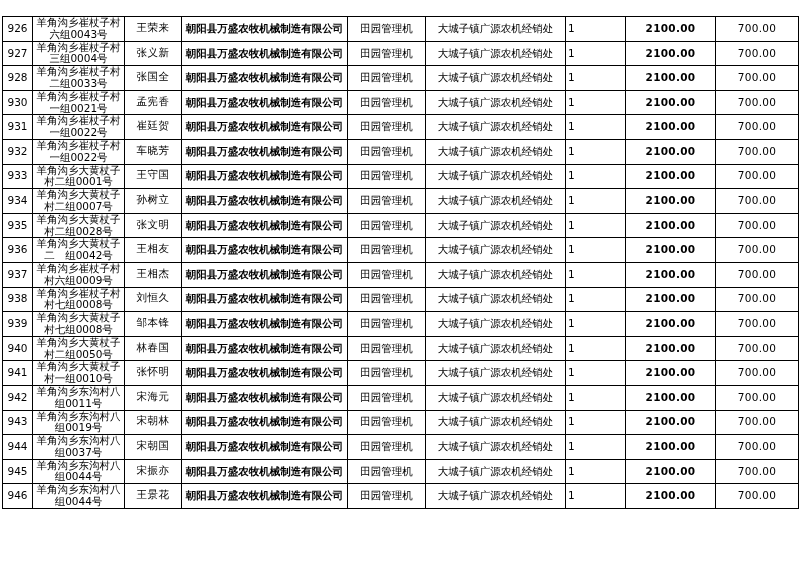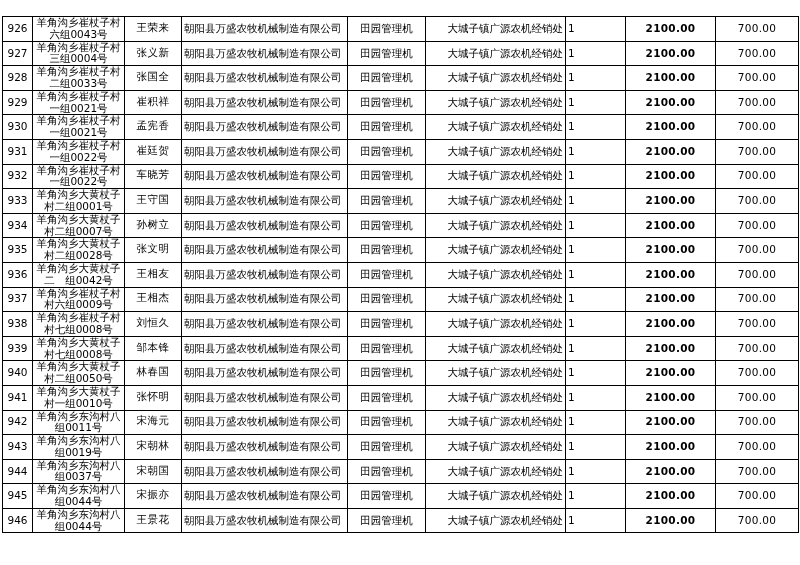--- a/index.html
+++ b/index.html
@@ -65,31 +65,32 @@
   }
   td.addr .l1, td.addr .l2 { display: block; }
   td.name {
     text-align: center;
     font-size: 10.5px;
     letter-spacing: 0.5px;
     font-family: Liberation Mono, monospace;
   }
   td.maker {
     font-size: 10.5px;
-    text-align: left;
+    text-align: center;
     letter-spacing: 0;
+    font-weight: bold;
   }
   td.model {
     font-size: 10.5px;
     text-align: center;
     letter-spacing: 0;
   }
   td.dealer {
     font-size: 10.5px;
-    text-align: right;
+    text-align: center;
     letter-spacing: 0;
   }
   td.qty {
     font-size: 10.5px;
     text-align: left;
     padding-left: 6px;
   }
   td.price {
     font-size: 10.5px;
     text-align: center;
@@ -155,34 +156,20 @@
           </td>
           <td class="name">张国全</td>
           <td class="maker">朝阳县万盛农牧机械制造有限公司</td>
           <td class="model">田园管理机</td>
           <td class="dealer">大城子镇广源农机经销处</td>
           <td class="qty">1</td>
           <td class="price">2100.00</td>
           <td class="sub">700.00</td>
         </tr>
         <tr>
-          <td class="idx">929</td>
-          <td class="addr">
-            <span class="l1">羊角沟乡崔杖子村</span>
-            <span class="l2">一组0021号</span>
-          </td>
-          <td class="name">崔积祥</td>
-          <td class="maker">朝阳县万盛农牧机械制造有限公司</td>
-          <td class="model">田园管理机</td>
-          <td class="dealer">大城子镇广源农机经销处</td>
-          <td class="qty">1</td>
-          <td class="price">2100.00</td>
-          <td class="sub">700.00</td>
-        </tr>
-        <tr>
           <td class="idx">930</td>
           <td class="addr">
             <span class="l1">羊角沟乡崔杖子村</span>
             <span class="l2">一组0021号</span>
           </td>
           <td class="name">孟宪香</td>
           <td class="maker">朝阳县万盛农牧机械制造有限公司</td>
           <td class="model">田园管理机</td>
           <td class="dealer">大城子镇广源农机经销处</td>
           <td class="qty">1</td>

